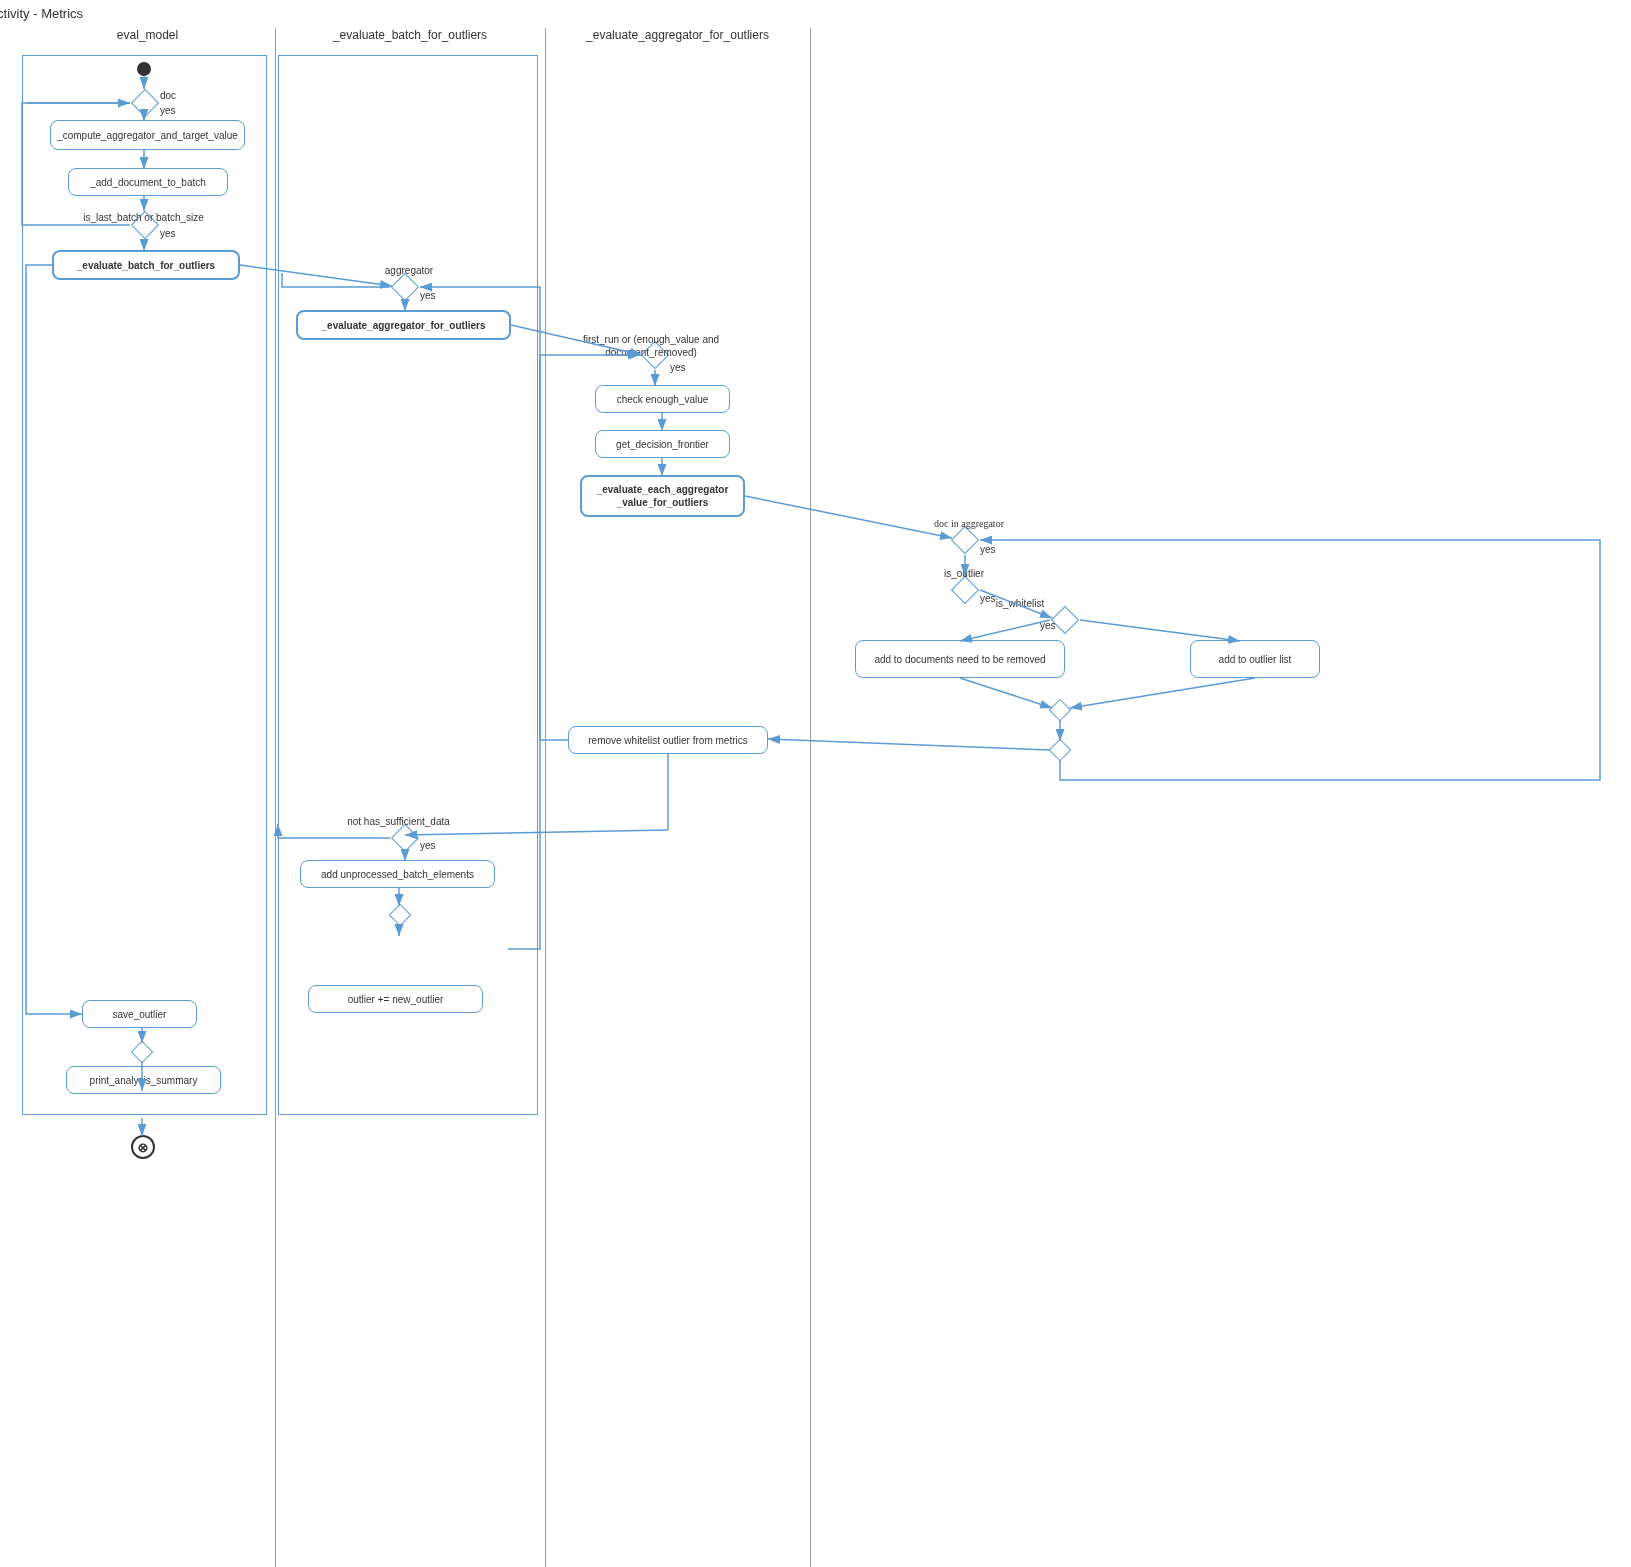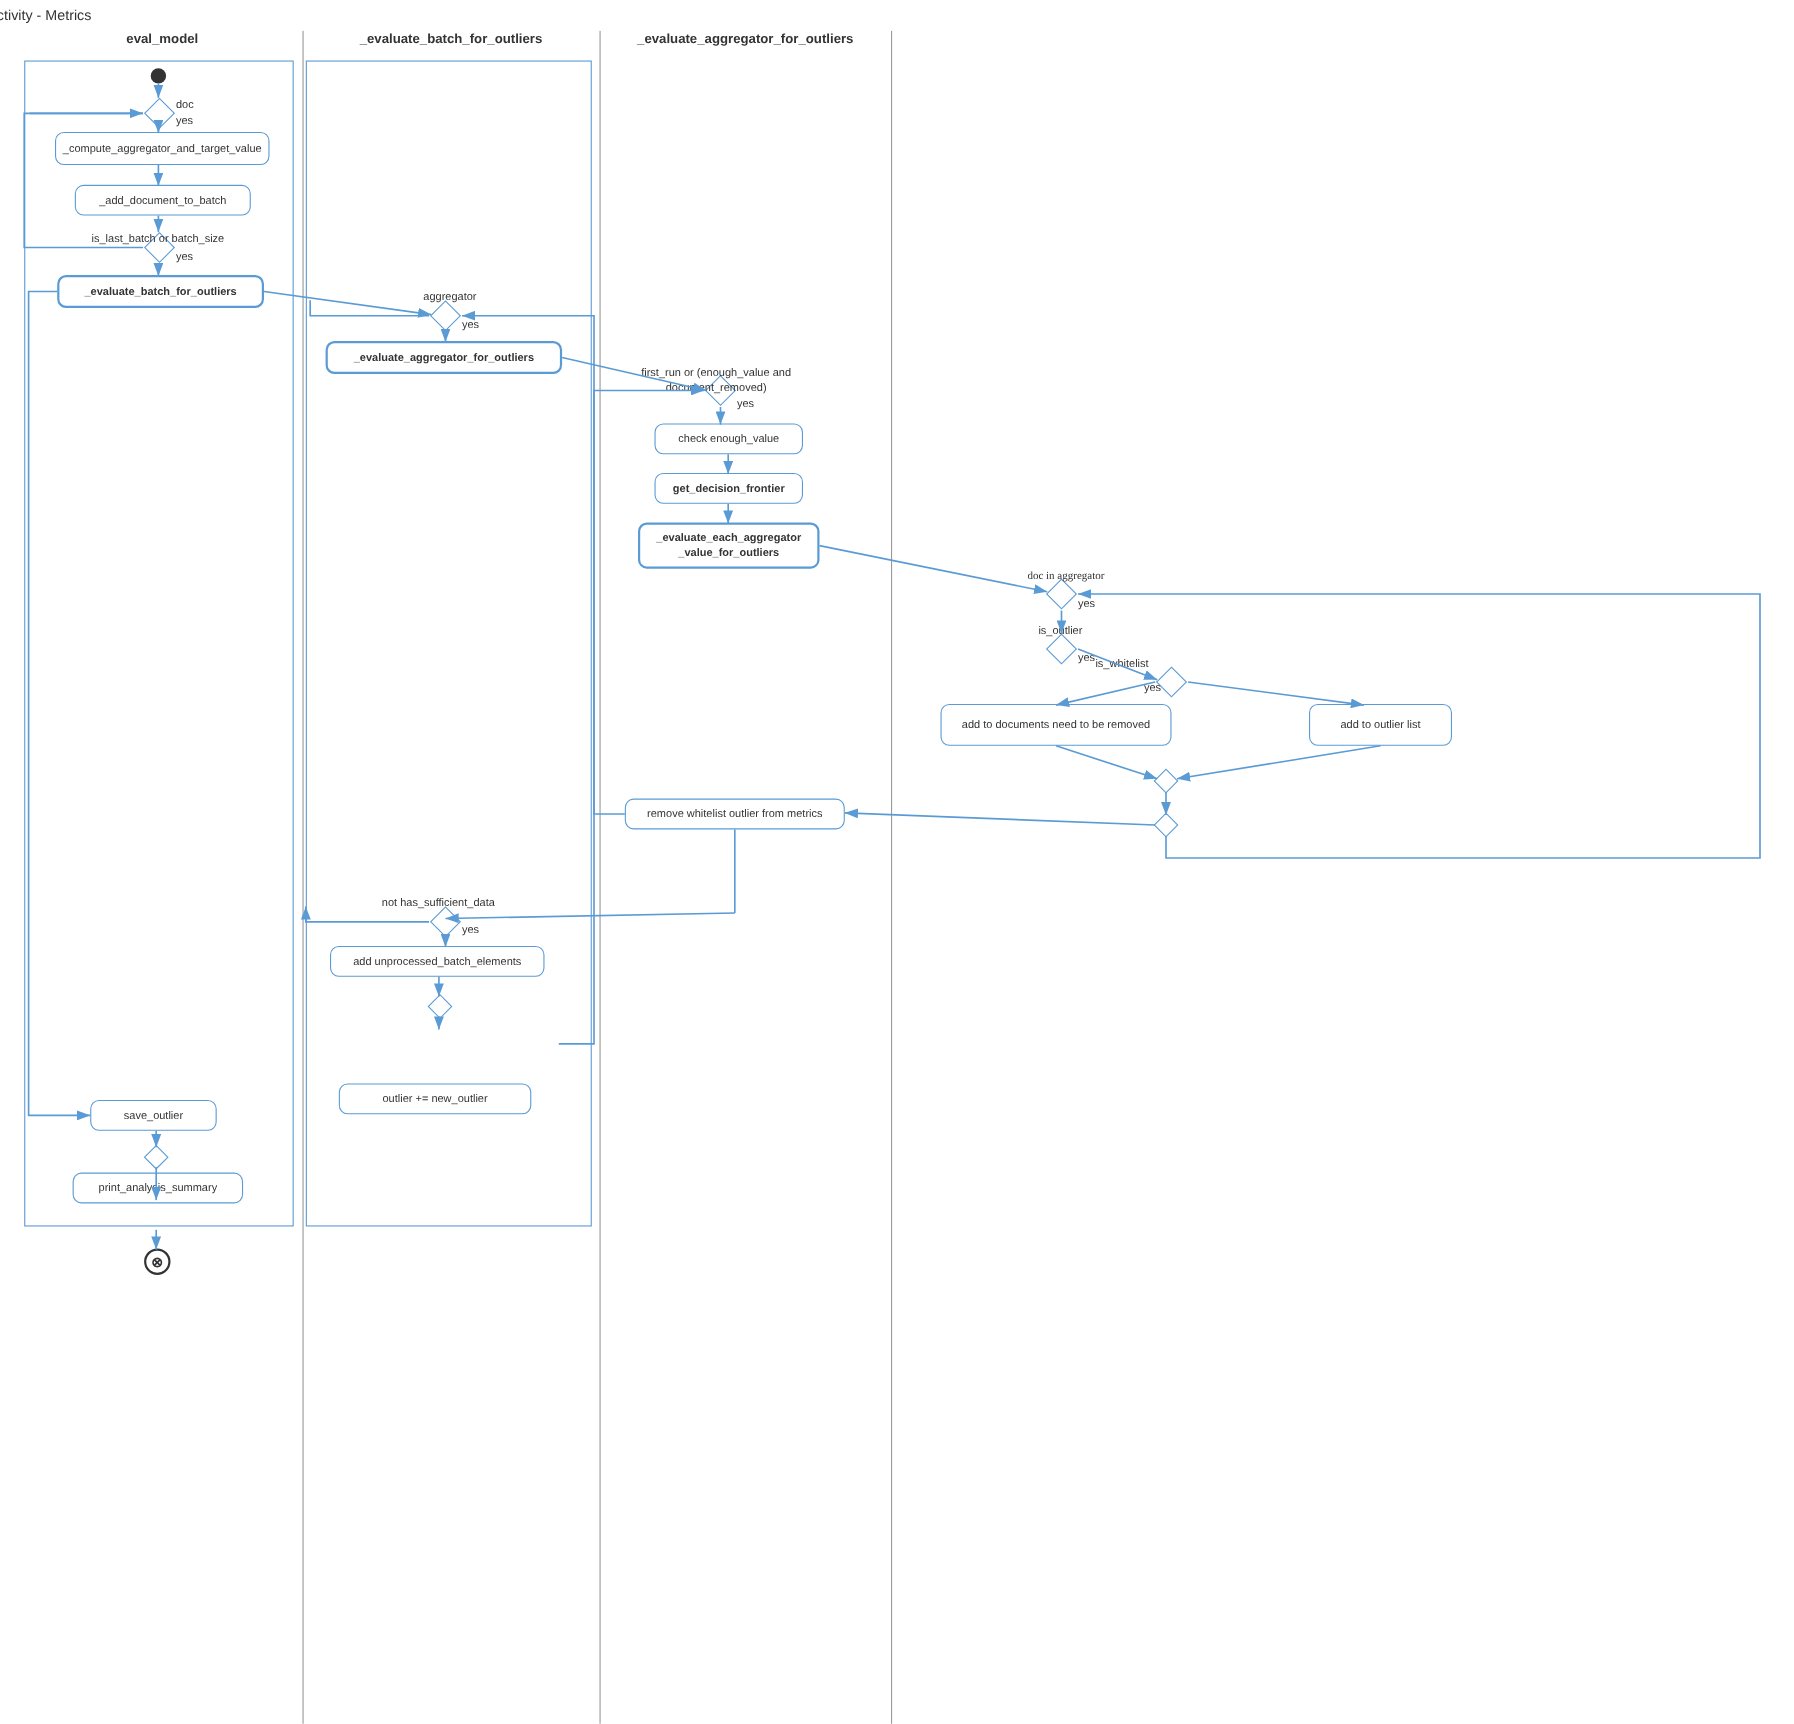--- a/index.html
+++ b/index.html
@@ -24,21 +24,20 @@
       font-size: 13px;
       text-align: center;
     }
     
     .lane-header {
       position: absolute;
       top: 30px;
       font-size: 12px;
       text-align: center;
       color: #333;
-      font-weight: bold;
     }
     
     .lane-divider {
       position: absolute;
       top: 30px;
       bottom: 0;
       width: 1px;
       background: #999;
     }
     
@@ -167,21 +166,21 @@
 
   <div class="diamond-container shape" style="left:640px;top:340px;width:30px;height:30px;">
     <div class="diamond"></div>
   </div>
   <div class="label-small" style="left:570px;top:333px;width:150px;text-align:center;line-height:1.3;">first_run or (enough_value and
 document_removed)</div>
   <div class="label-small" style="left:658px;top:362px;">yes</div>
 
   <div class="shape rounded-rect" style="left:595px;top:385px;width:135px;height:28px;">check enough_value</div>
 
-  <div class="shape rounded-rect" style="left:595px;top:430px;width:135px;height:28px;font-weight:bold;">get_decision_frontier</div>
+  <div class="shape rounded-rect" style="left:595px;top:430px;width:135px;height:28px;">get_decision_frontier</div>
 
   <div class="shape rounded-rect-bold" style="left:580px;top:475px;width:165px;height:42px;line-height:1.3;">_evaluate_each_aggregator
 _value_for_outliers</div>
 
   <div class="diamond-container shape" style="left:950px;top:525px;width:30px;height:30px;">
     <div class="diamond"></div>
   </div>
   <div class="label-small" style="left:908px;top:518px;width:110px;text-align:center;font-family:Liberation Serif, serif;">doc in aggregator</div>
   <div class="label-small" style="left:968px;top:544px;">yes</div>
 

